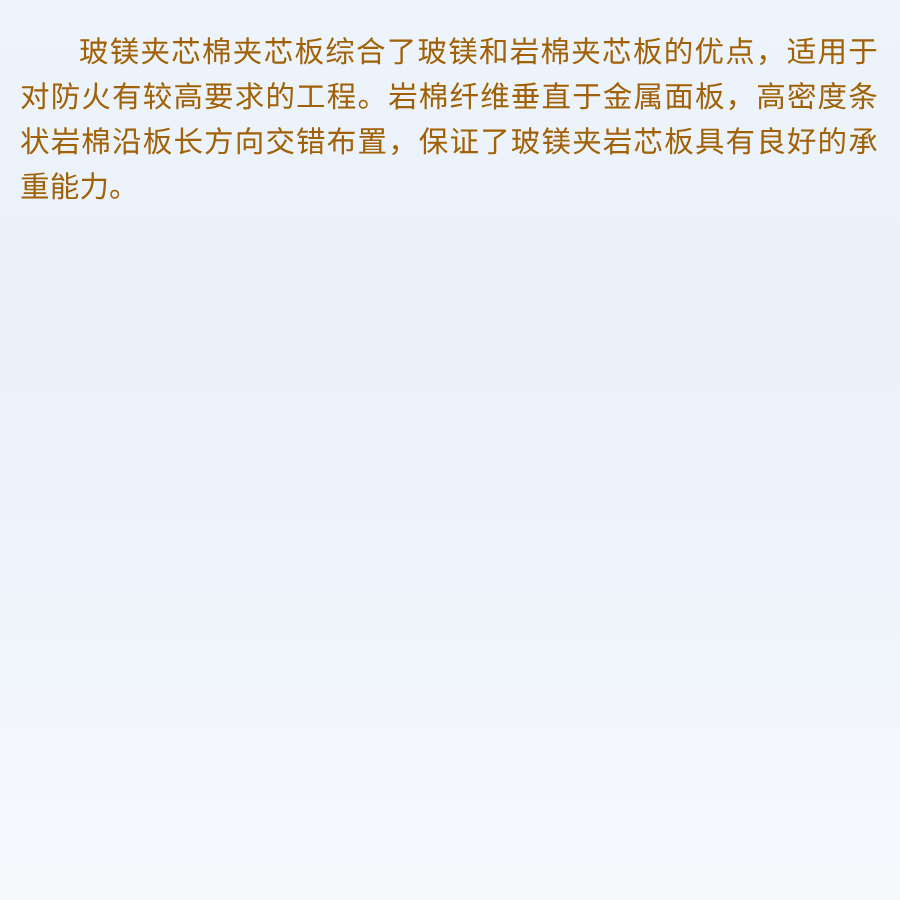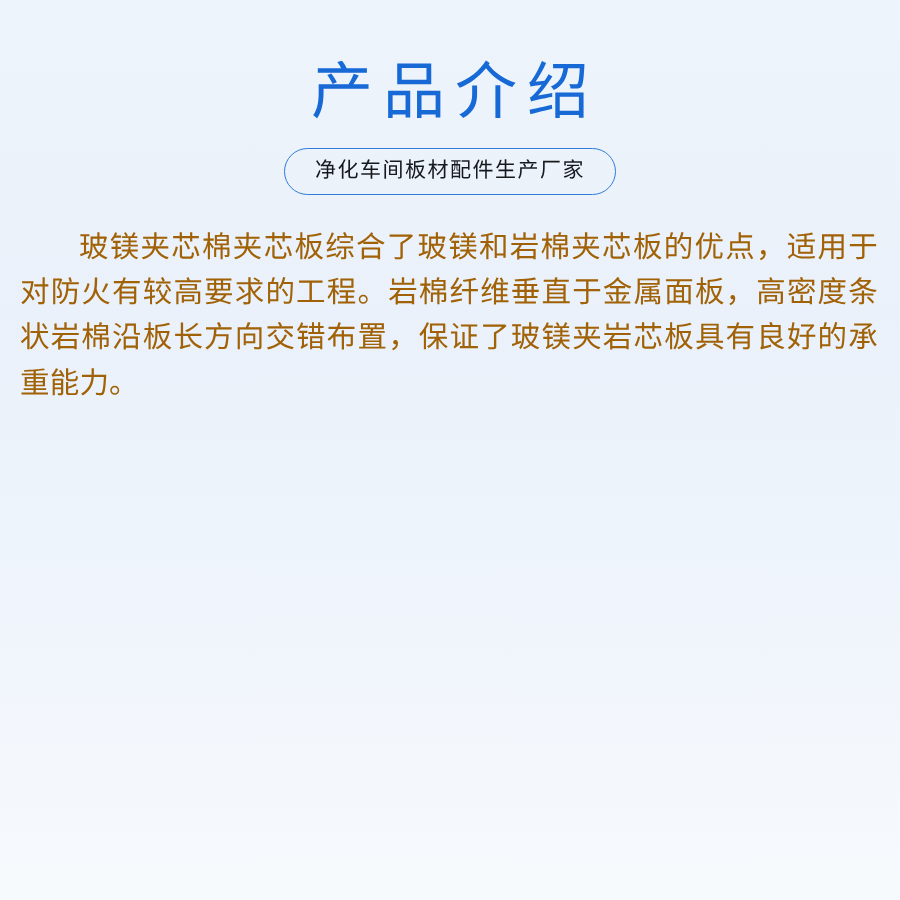--- a/index.html
+++ b/index.html
@@ -73,25 +73,18 @@
 
   .para.second {
     margin-top: 10px;
   }
 </style>
 </head>
 <body>
 
 <div class="page">
 
-  <div class="header">
-    <div class="page-title">产品介绍</div>
-
-    <div class="subtitle-wrap">
-      <div class="subtitle-pill">净化车间板材配件生产厂家</div>
-    </div>
-  </div>
 
   <div class="content">
     <p class="para first">玻镁夹芯棉夹芯板综合了玻镁和岩棉夹芯板的优点，适用于对防火有较高要求的工程。岩棉纤维垂直于金属面板，高密度条状岩棉沿板长方向交错布置，保证了玻镁夹岩芯板具有良好的承重能力。</p>
   </div>
 
 </div>
 
 </body></html>

